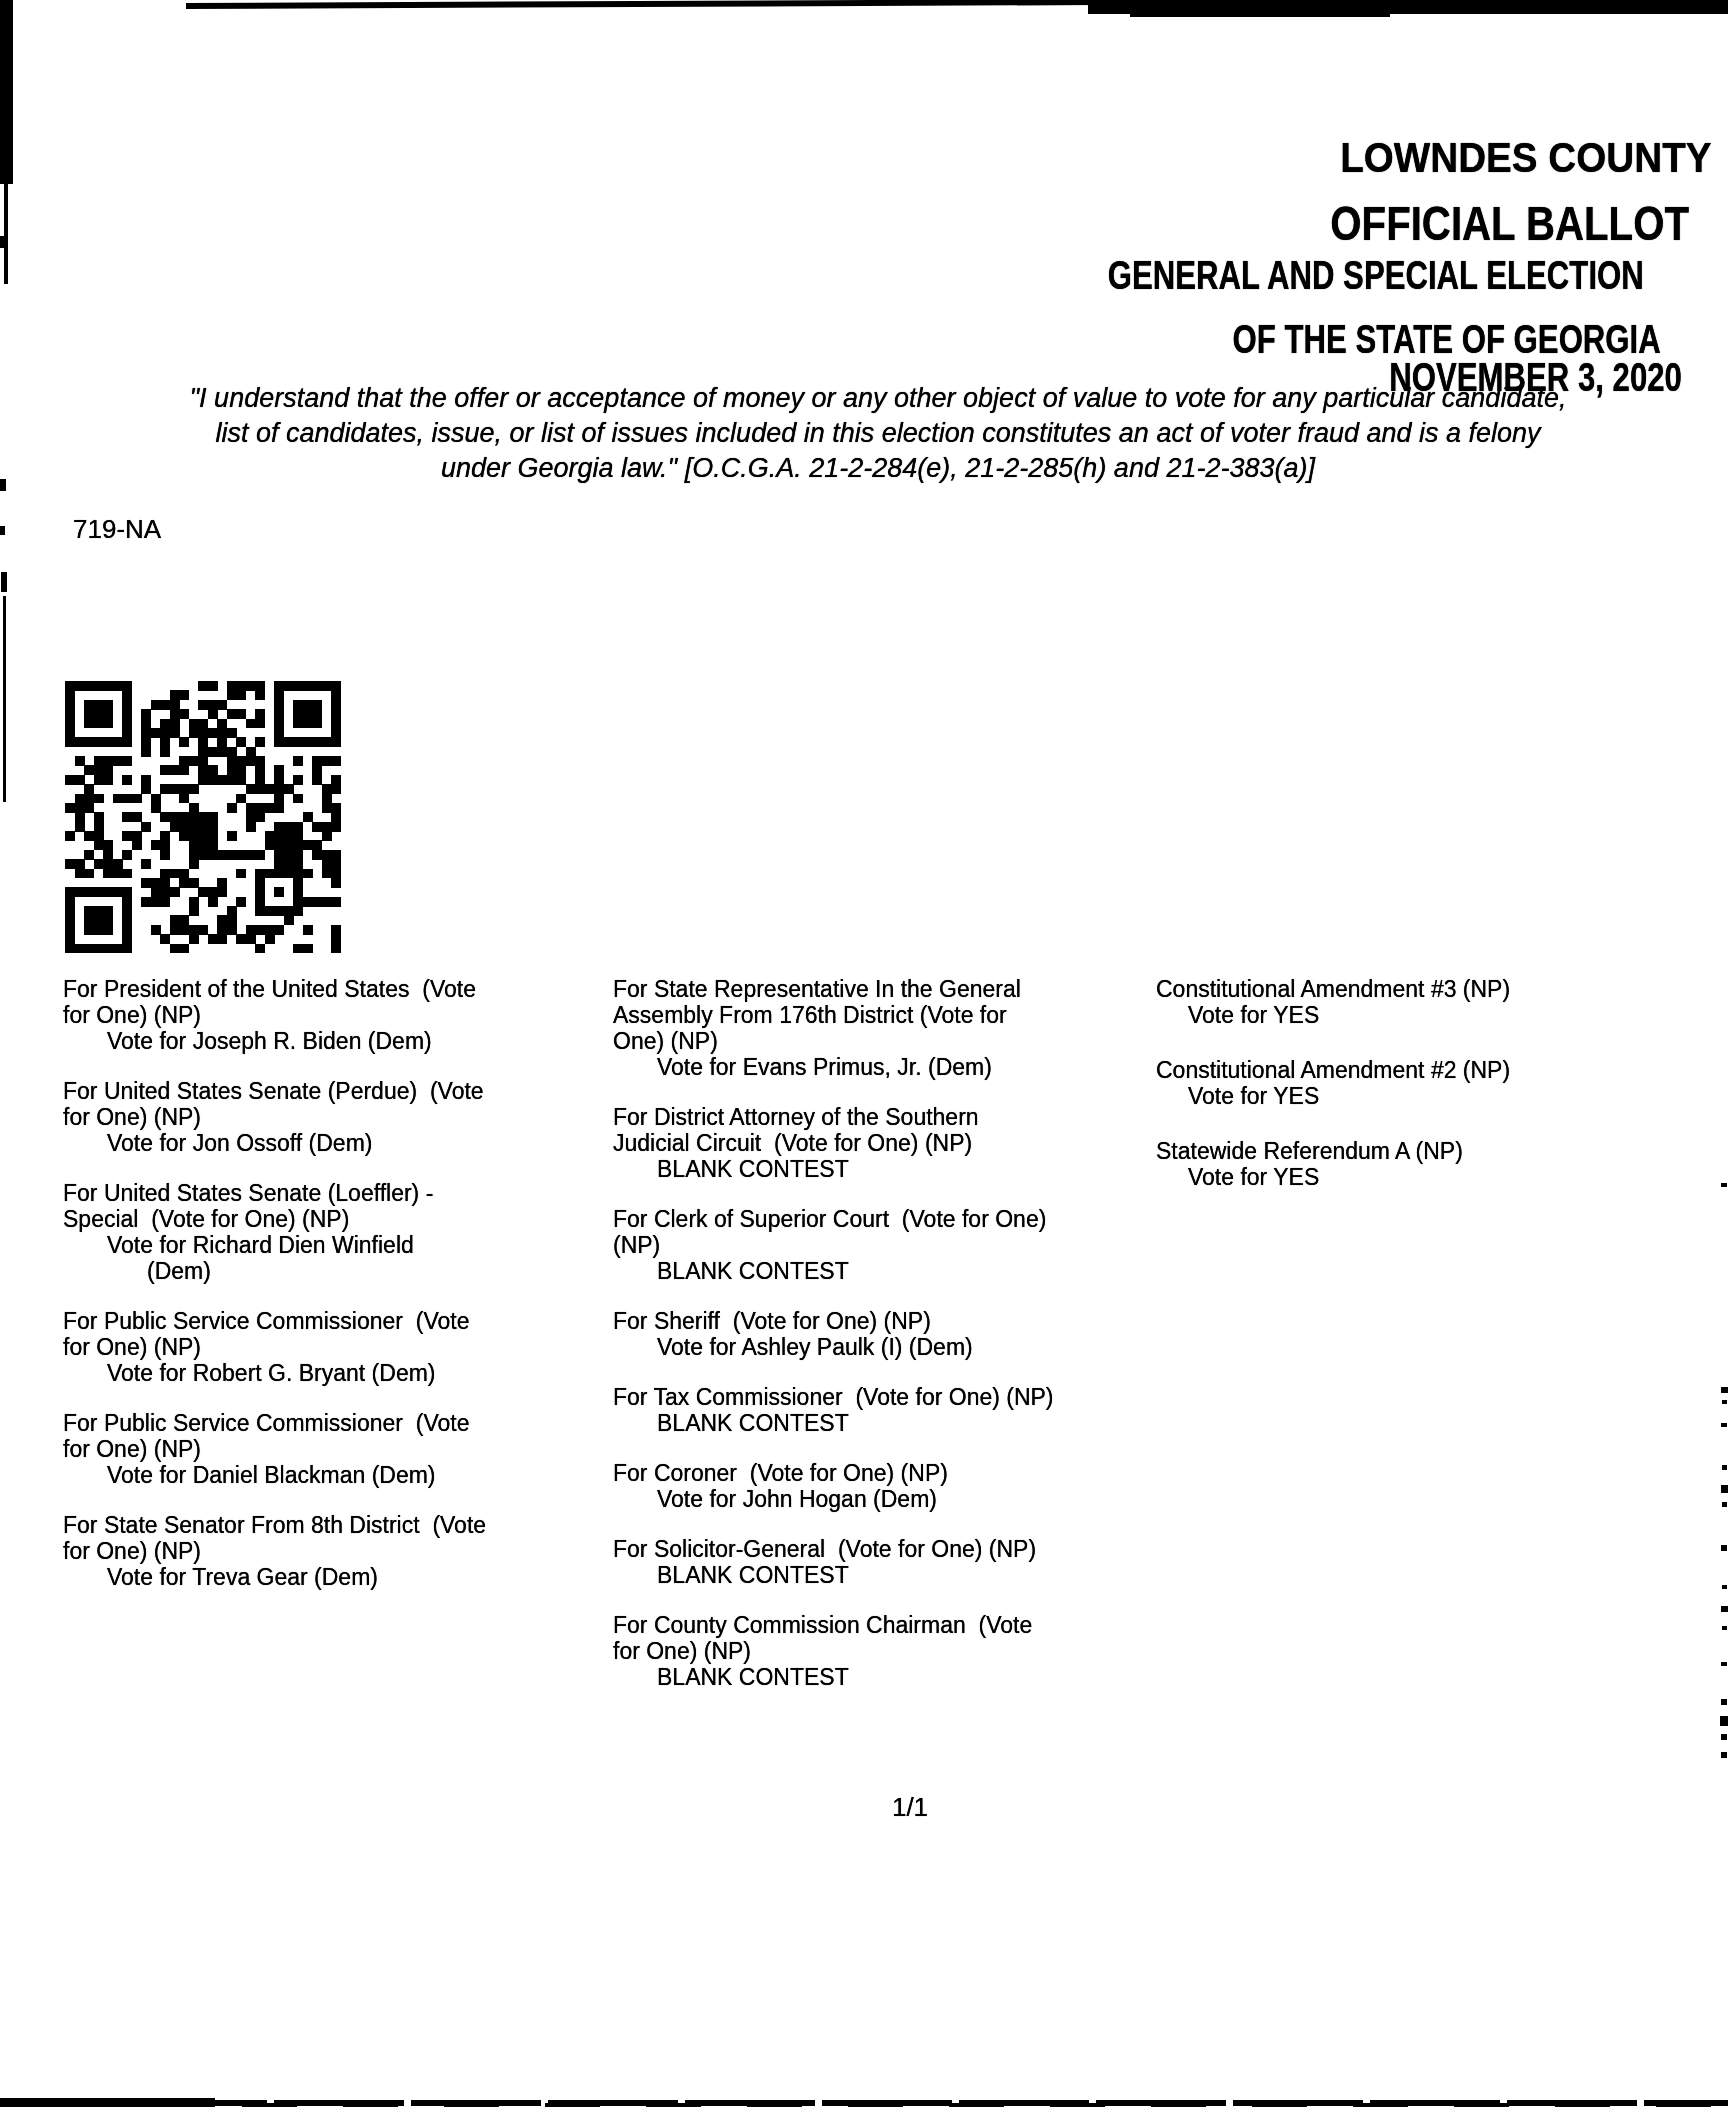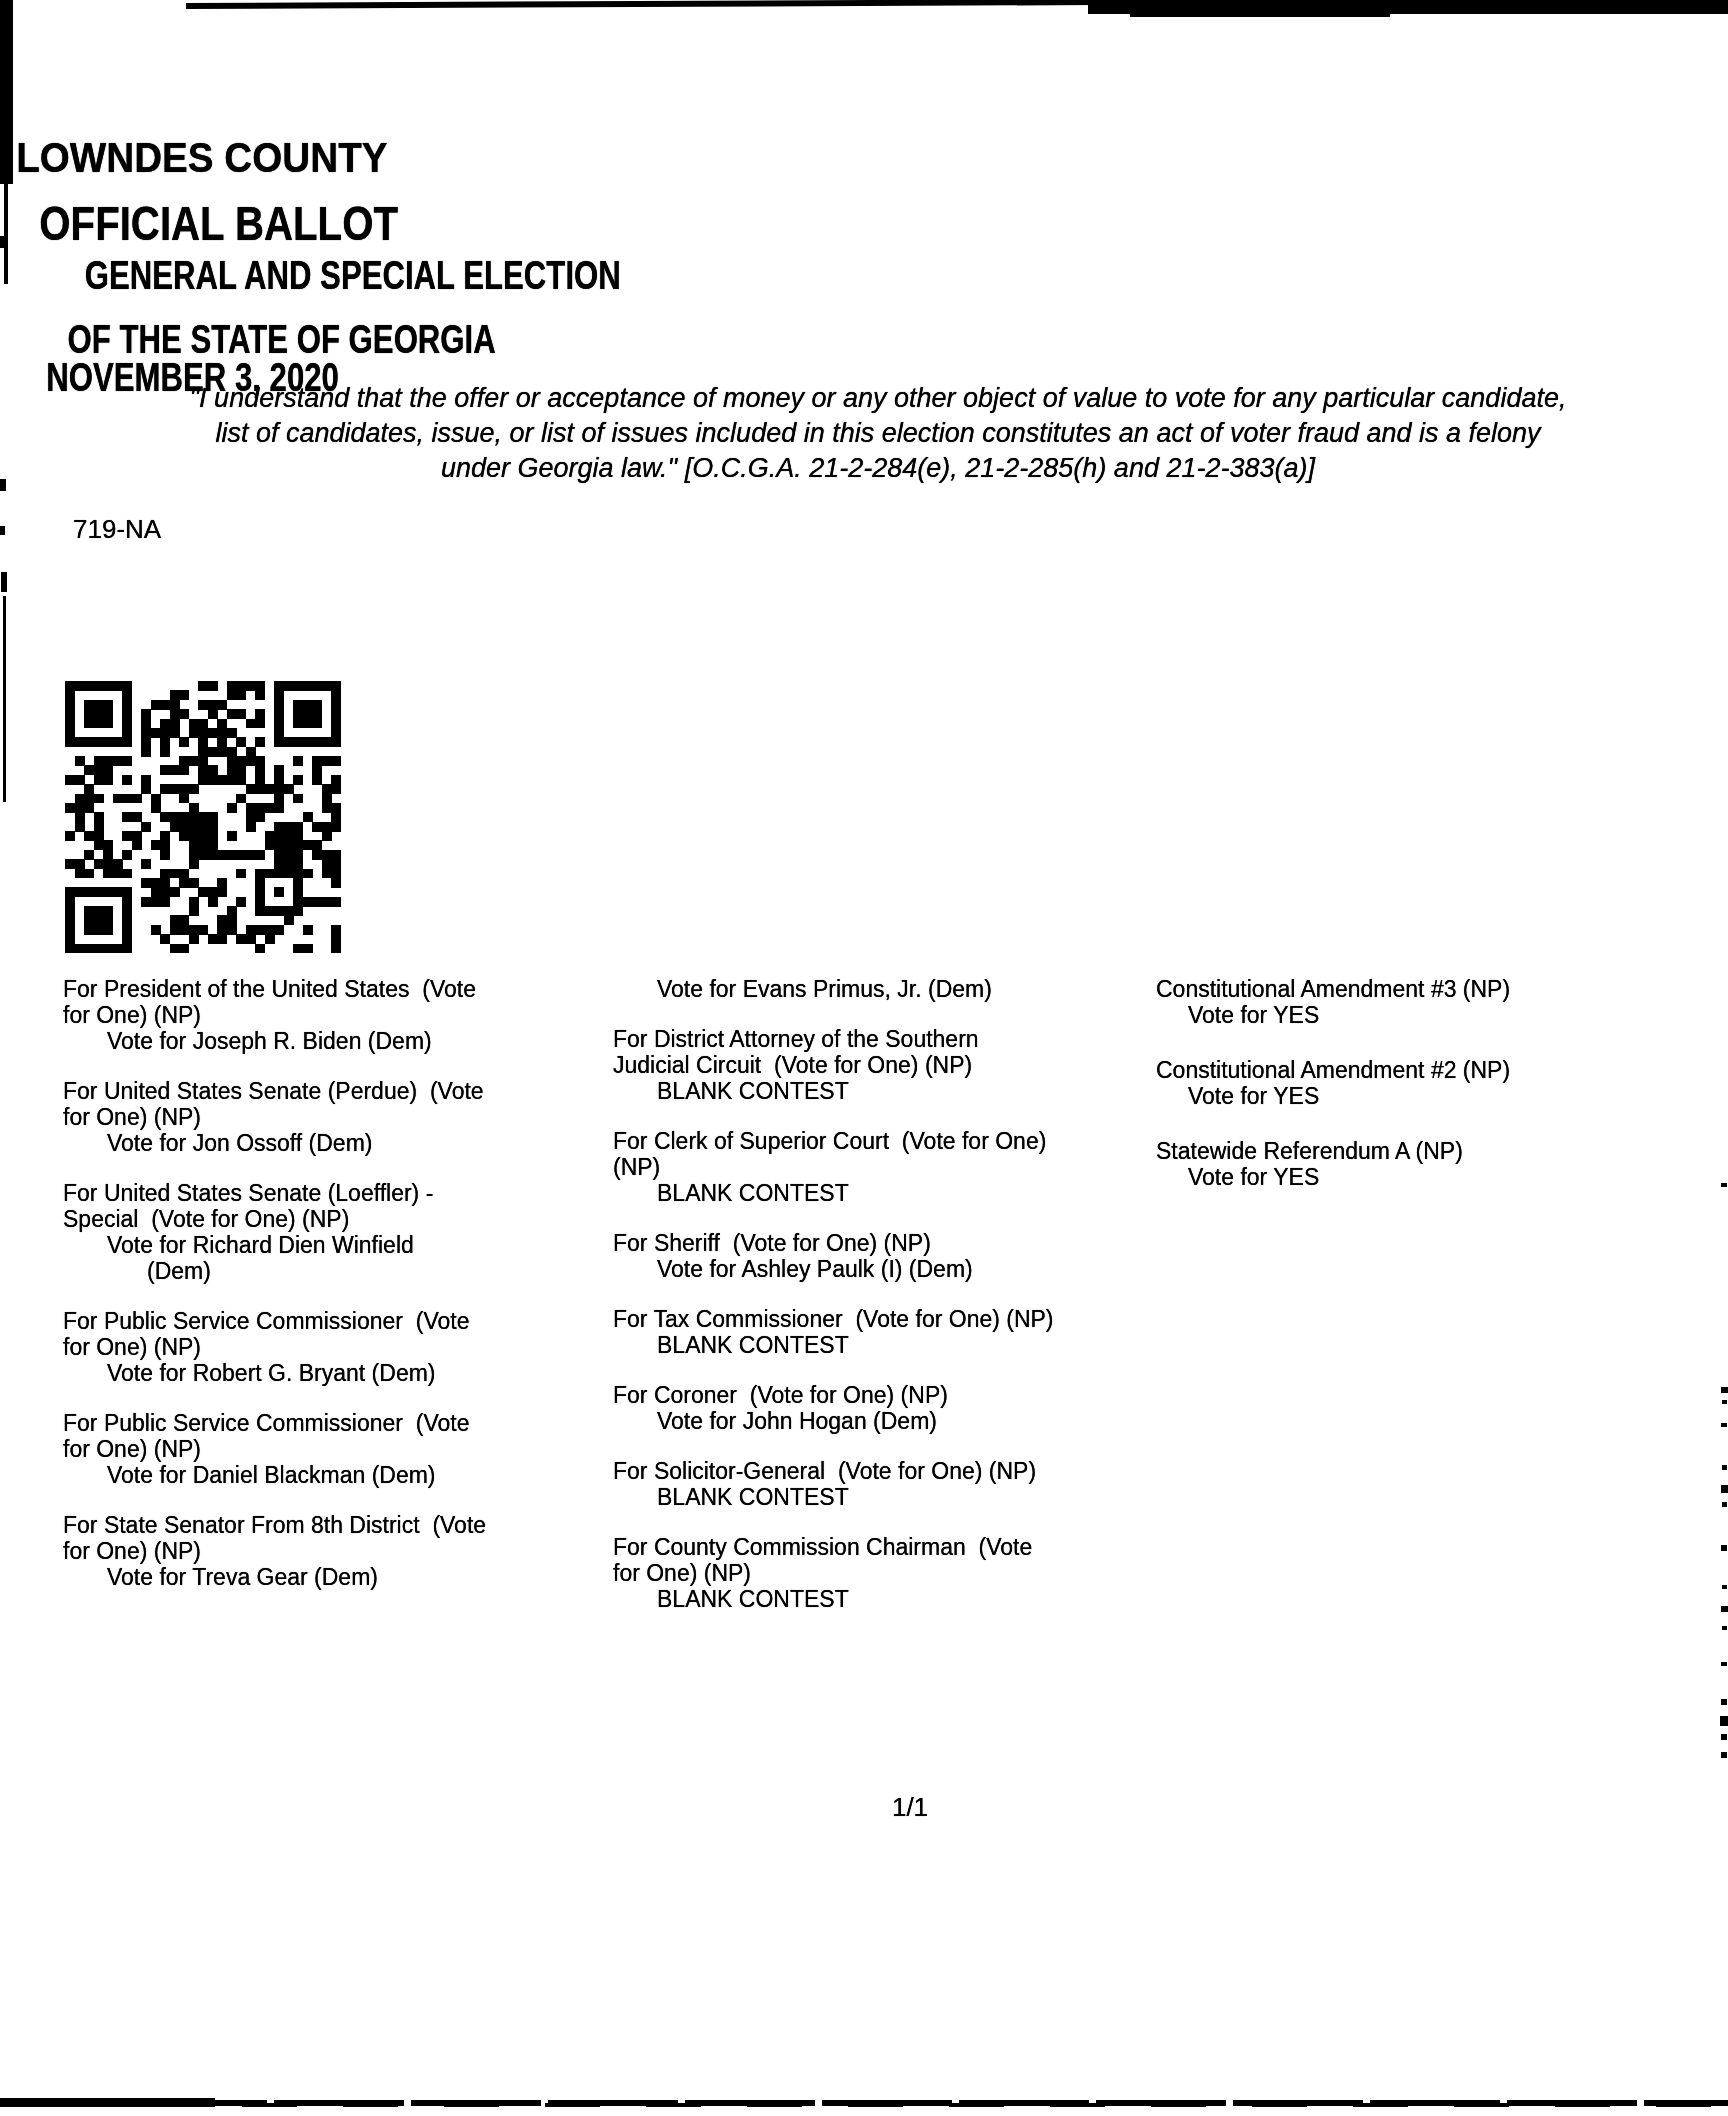--- a/index.html
+++ b/index.html
@@ -3,21 +3,21 @@
 <meta charset="utf-8">
 <style>
   html,body{margin:0;padding:0;background:#e8e8e8}
   .page{position:relative;width:1728px;height:2116px;background:#ffffff;
         font-family:"Liberation Sans",sans-serif;color:#000;overflow:hidden;margin:0 auto}
 
   
   .art{position:absolute;background:#000}
 
   
-  .hline{position:absolute;left:0;width:100%;text-align:left;font-weight:bold;
+  .hline{position:absolute;left:0;width:100%;text-align:right;font-weight:bold;
          text-shadow:0 0 1px #000;white-space:pre}
   .hline>span{display:inline-block}
   .t1{top:134px;font-size:42px}
   .t1>span{transform:scaleX(.92)}
   .t2{top:195px;font-size:49px}
   .t2>span{transform:scaleX(.82)}
   .t3{font-size:41px;line-height:51px}
   .t3>span{transform:scaleX(.76)}
   .t3a{top:250px}.t3b{top:314px}.t3c{top:352px}
 
@@ -545,20 +545,23 @@
     </div>
     <div class="contest">
       <div class="ctitle">For State Senator From 8th District  (Vote
 for One) (NP)</div>
       <div class="csel">Vote for Treva Gear (Dem)</div>
     </div>
   </div>
 
   <div class="col c2">
     <div class="contest">
+      <div class="ctitle">For State Representative In the General
+Assembly From 176th District (Vote for
+One) (NP)</div>
       <div class="csel">Vote for Evans Primus, Jr. (Dem)</div>
     </div>
     <div class="contest">
       <div class="ctitle">For District Attorney of the Southern
 Judicial Circuit  (Vote for One) (NP)</div>
       <div class="csel">BLANK CONTEST</div>
     </div>
     <div class="contest">
       <div class="ctitle">For Clerk of Superior Court  (Vote for One)
 (NP)</div>

